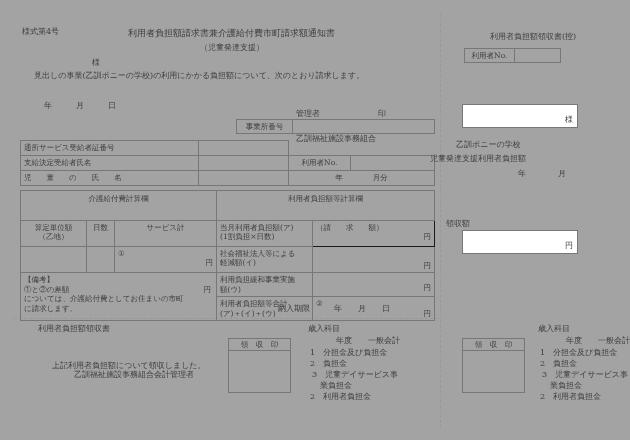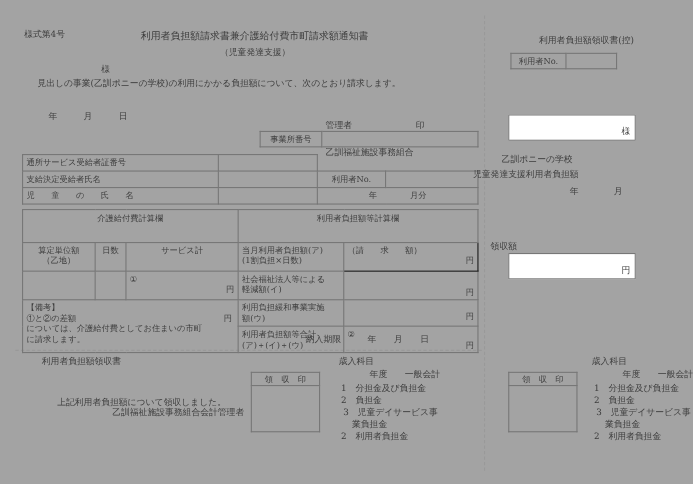--- a/index.html
+++ b/index.html
@@ -170,21 +170,21 @@
         <span class="yen">円</span>
       </td>
     </tr>
   </tbody>
     </table>
 
   <div class="t fs8" style="left:278px; top:305px;">納入期限　　　年　　月　　日</div>
 
   <div class="t fs8" style="left:38px; top:325px;">利用者負担額領収書</div>
   <div class="t fs8" style="left:52px; top:362px;">上記利用者負担額について領収しました。</div>
-  <div class="t fs8" style="left:74px; top:371px;margin-left:28px;">乙訓福祉施設事務組合会計管理者</div>
+  <div class="t fs8" style="left:74px; top:371px;">乙訓福祉施設事務組合会計管理者</div>
 
   <table class="grid" style="left:228px; top:338px;">
     <tbody>
         <tr>
       <td class="ctr" style="width:62px; height:12px; padding:1px 2px;">領　収　印</td>
     </tr>
     <tr>
       <td style="width:62px; height:42px;"></td>
     </tr>
   </tbody>

